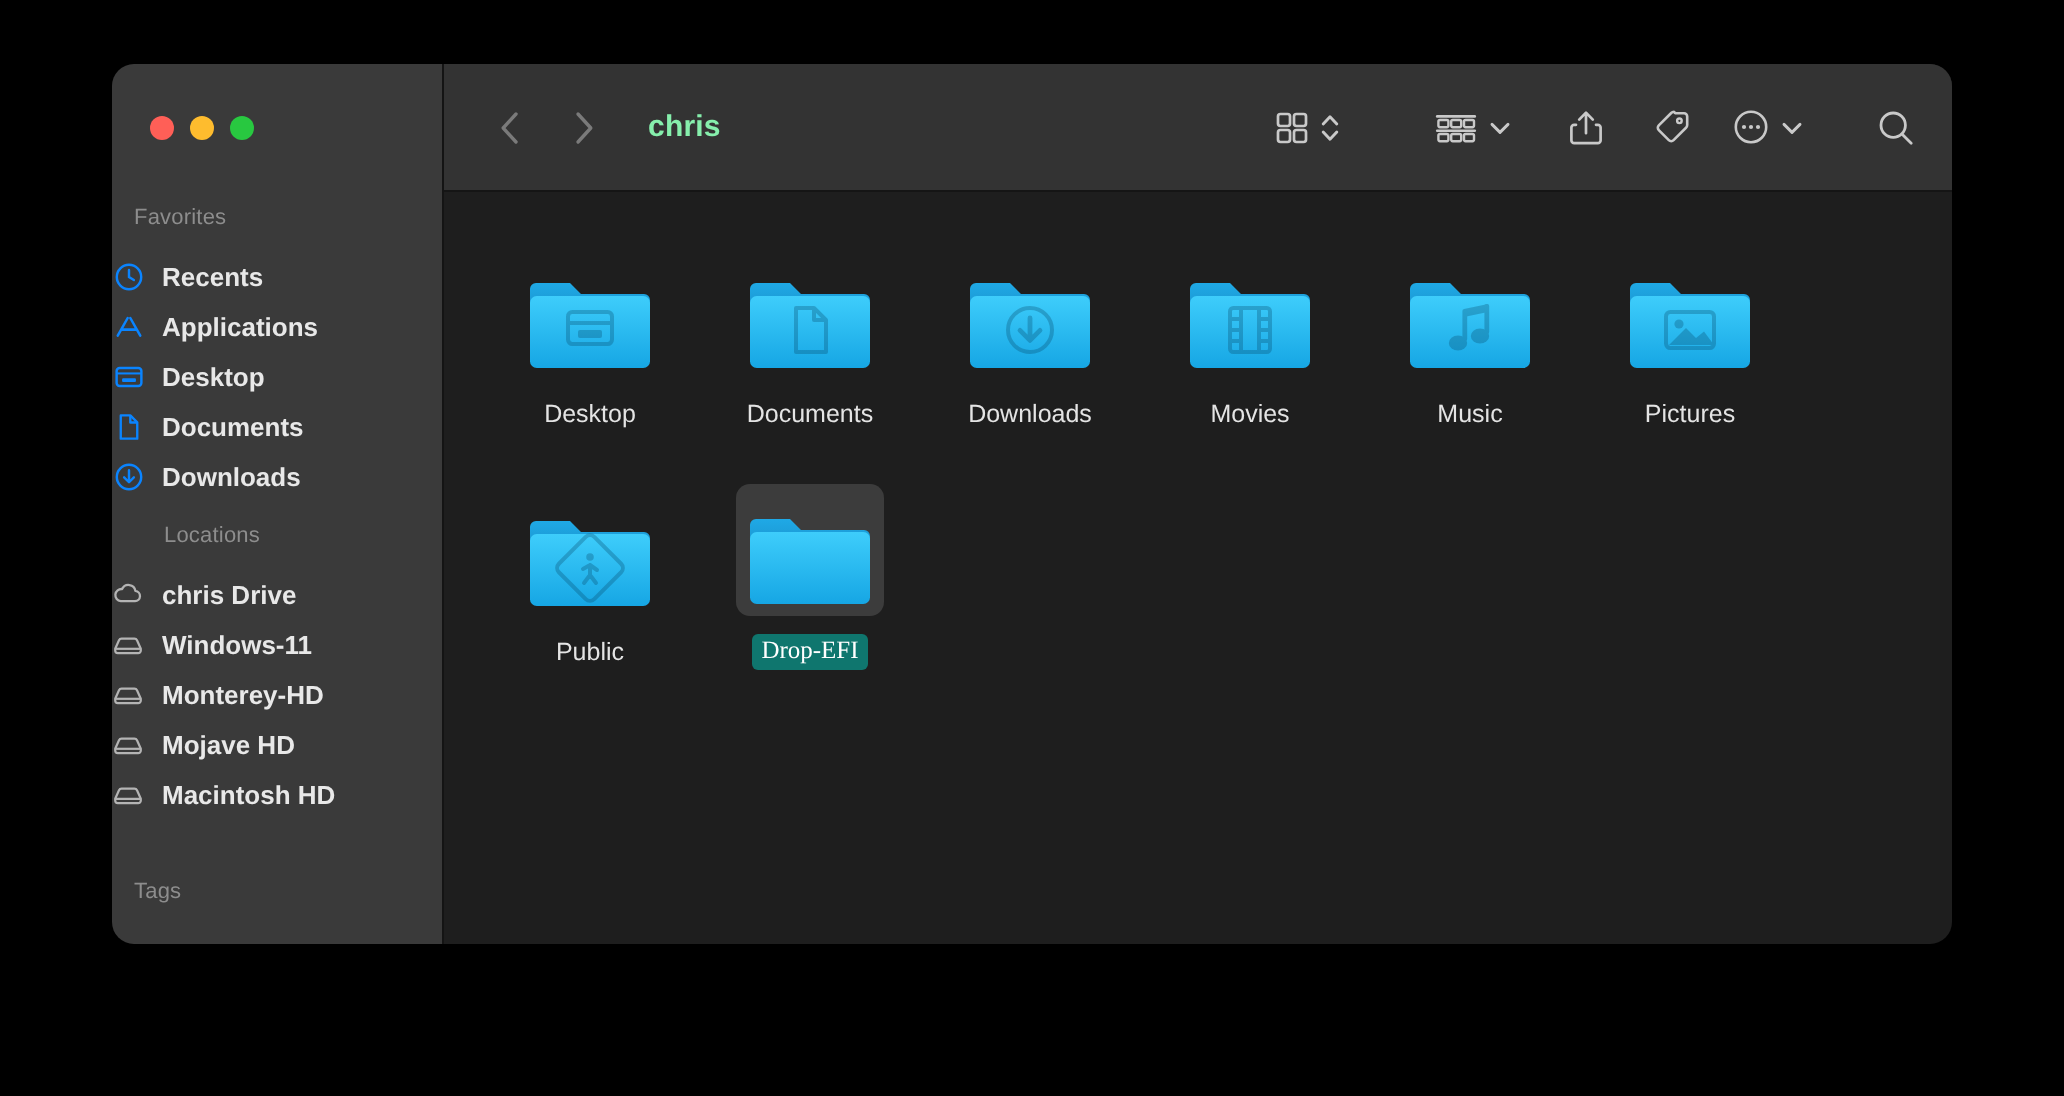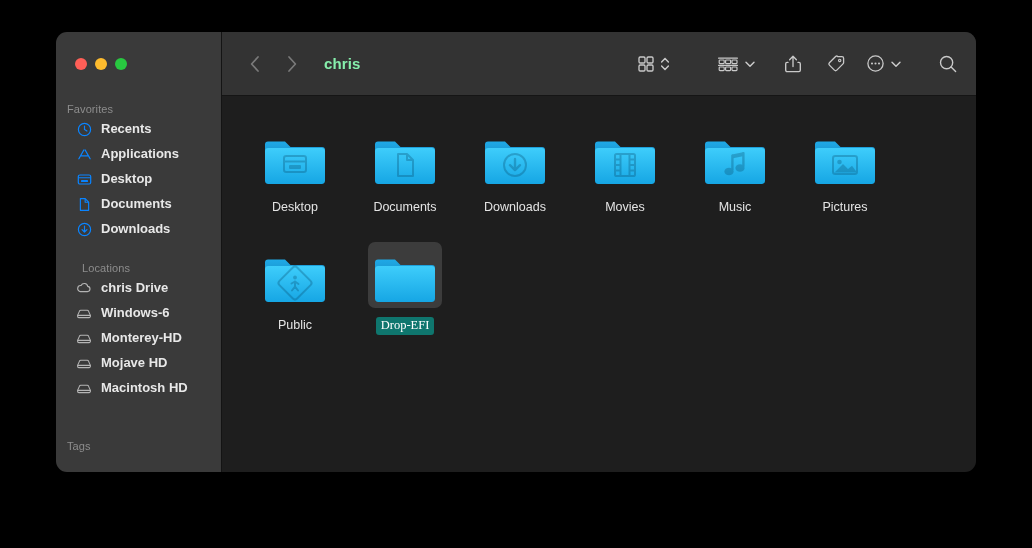--- a/index.html
+++ b/index.html
@@ -21,22 +21,22 @@
   .light { width:12px; height:12px; border-radius:50%; }
   .light.red{ background:#ff5f57; }
   .light.yellow{ background:#febc2e; }
   .light.green{ background:#28c840; }
 
   .section-head {
     font-size:11px; font-weight:normal; color:#8d8d8d;
     padding:7px 0 6px 11px; letter-spacing:0.1px;
   }
   .sb-item {
-    display:flex; align-items:flex-start; gap:9px;
-    height:25px; padding-left:20px; color:#e8e8e8;
+    display:flex; align-items:flex-end; gap:9px;
+    height:25px; color:#e8e8e8;
     font-size:13px; font-weight:bold;
   }
   .sb-icon { width:16px; height:16px; flex:0 0 16px; display:flex; align-items:center; justify-content:center; }
   .sb-icon svg { display:block; }
   .sb-label { white-space:nowrap; }
   .tags-head { position:absolute; bottom:14px; left:0; }
 
   
   .pane { flex:1; display:flex; flex-direction:column; background:#1e1e1e; }
   .toolbar {
@@ -152,21 +152,21 @@
       <span class="sb-label">chris Drive</span>
     </div>
 
     <div class="sb-item">
       <span class="sb-icon">
         <svg width="16" height="16" viewBox="0 0 16 16">
             <path d="M1.6 10.4 3.5 6.1a1.4 1.4 0 0 1 1.25-.8h6.5a1.4 1.4 0 0 1 1.25.8l1.9 4.3v0.9a1.3 1.3 0 0 1-1.3 1.3H2.9a1.3 1.3 0 0 1-1.3-1.3z" fill="none" stroke="#b4b4b4" stroke-width="1.1" stroke-linejoin="round"></path>
             <path d="M1.6 10.4h12.8" stroke="#b4b4b4" stroke-width="1.1"></path>
           </svg>
       </span>
-      <span class="sb-label">Windows-6</span>
+      <span class="sb-label">Windows-11</span>
     </div>
 
     <div class="sb-item">
       <span class="sb-icon">
         <svg width="16" height="16" viewBox="0 0 16 16">
             <path d="M1.6 10.4 3.5 6.1a1.4 1.4 0 0 1 1.25-.8h6.5a1.4 1.4 0 0 1 1.25.8l1.9 4.3v0.9a1.3 1.3 0 0 1-1.3 1.3H2.9a1.3 1.3 0 0 1-1.3-1.3z" fill="none" stroke="#b4b4b4" stroke-width="1.1" stroke-linejoin="round"></path>
             <path d="M1.6 10.4h12.8" stroke="#b4b4b4" stroke-width="1.1"></path>
           </svg>
       </span>
       <span class="sb-label">Monterey-HD</span>
@@ -387,21 +387,21 @@
                 <rect x="21" y="22" width="24" height="18" rx="2.2" fill="none" stroke="#06496b" stroke-width="2"></rect>
                 <circle cx="27.5" cy="28" r="2.3" fill="#06496b"></circle>
                 <path d="M22.5 38.5 31 30l5 5 4-3.2 5 6.7z" fill="#06496b"></path>
               </g>
             </svg>
           </div>
           <div class="name">Pictures</div>
         </div>
       </div>
 
-      <div class="row" style="margin-top:20px;">
+      <div class="row" style="margin-top:20px;align-items:center;">
 
         <div class="cell">
           <div class="icon-wrap">
             <svg class="folder" width="66" height="54" viewBox="0 0 66 54">
               <path d="M3 10.5a3 3 0 0 1 3-3h17l5.5 5.5H60a3 3 0 0 1 3 3v10H3z" fill="url(#fbk)"></path>
               <rect x="3" y="14" width="60" height="36" rx="3.4" fill="url(#ffr)"></rect>
               <g opacity="0.30" fill="none" stroke="#06496b" stroke-width="2" stroke-linejoin="round">
                 <rect x="20.5" y="18.5" width="25" height="25" rx="3" transform="rotate(45 33 31)"></rect>
                 <circle cx="33" cy="25.5" r="1.9" fill="#06496b" stroke="none"></circle>
                 <path d="M29.5 31.5 33 29.5l3.5 2.5 M33 29.5v5 M33 34.5l-3 4 M33 34.5l3 4" stroke-linecap="round"></path>

